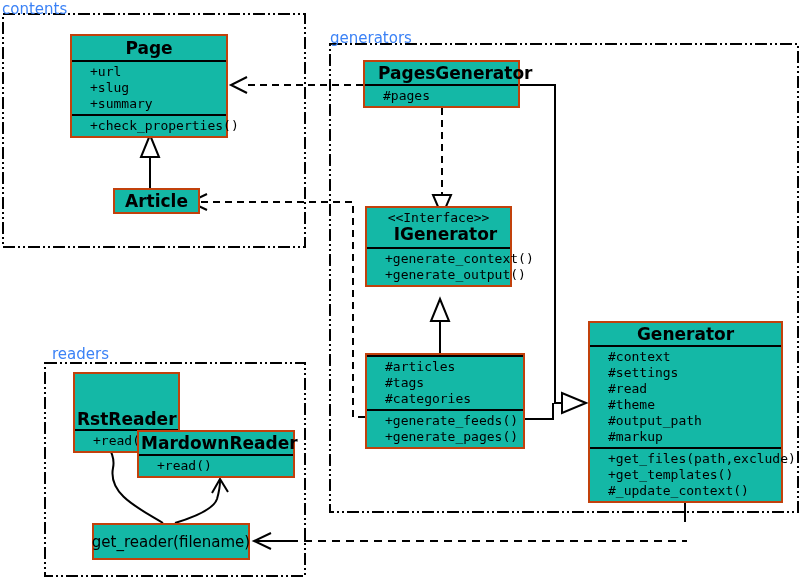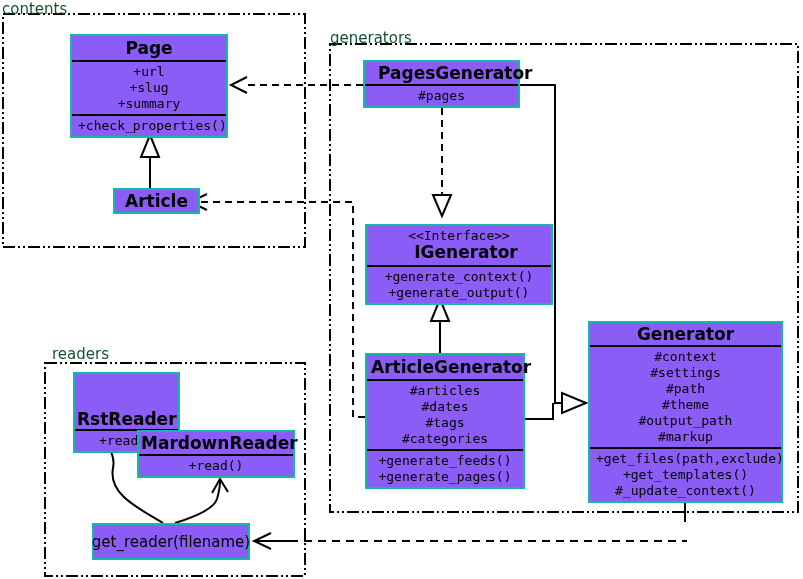--- a/index.html
+++ b/index.html
@@ -1,28 +1,28 @@
 <!DOCTYPE html>
 <html><head>
 <meta charset="utf-8">
 <style>
   html,body{margin:0;padding:0;background:#fff;}
   #canvas{position:relative;width:803px;height:579px;background:#fff;overflow:hidden;
           font-family:"DejaVu Sans",sans-serif;color:#000;}
   #wires{position:absolute;left:0;top:0;z-index:0;}
-  .plabel{position:absolute;z-index:2;font:15px "DejaVu Sans",sans-serif;color:#14532d;text-align:center;}
-  .cls{position:absolute;z-index:1;background:#8b5cf6;border:2px solid #14b8a6;box-sizing:border-box;}
+  .plabel{position:absolute;z-index:2;font:15px "DejaVu Sans",sans-serif;color:#3b82f6;text-align:center;}
+  .cls{position:absolute;z-index:1;background:#14b8a6;border:2px solid #c2410c;box-sizing:border-box;}
   .ttl{font-family:"DejaVu Sans",sans-serif;font-weight:bold;font-size:17px;line-height:20px;
        text-align:center;padding:2px 4px;white-space:nowrap;}
   .hdr{padding:2px 0 3px 0;}
   .stereo{font:13px "DejaVu Sans Mono",monospace;line-height:15px;text-align:center;white-space:nowrap;}
   .ttl2{font-family:"DejaVu Sans",sans-serif;font-weight:bold;font-size:17px;line-height:19px;
         text-align:center;white-space:nowrap;margin-left:14px;}
   .sec{border-top:2px solid #000;padding:2px 0;}
-  .mem{font:13px "DejaVu Sans Mono",monospace;line-height:16px;padding:0 6px;white-space:pre;text-align:center;}
+  .mem{font:13px "DejaVu Sans Mono",monospace;line-height:16px;padding:0 18px;white-space:pre;}
   .fnbox{display:flex;align-items:center;justify-content:center;
          font:15px "DejaVu Sans",sans-serif;}
 </style>
 </head>
 <body>
 
 <div id="canvas">
 
   <svg id="wires" width="803" height="579" viewBox="0 0 803 579">
 
@@ -81,51 +81,49 @@
     <div class="ttl" style="padding:1px 2px;">Article</div>
   </div>
 
   <div class="cls" style="left:363px;top:60px;width:157px;">
     <div class="ttl" style="padding:1px 13px;">PagesGenerator</div>
     <div class="sec">
       <div class="mem">#pages</div>
     </div>
   </div>
 
-  <div class="cls" style="left:365px;top:224px;width:188px;">
+  <div class="cls" style="left:365px;top:206px;width:147px;">
     <div class="hdr">
       <div class="stereo">&lt;&lt;Interface&gt;&gt;</div>
       <div class="ttl2">IGenerator</div>
     </div>
     <div class="sec">
       <div class="mem">+generate_context()</div>
       <div class="mem">+generate_output()</div>
     </div>
   </div>
 
   <div class="cls" style="left:365px;top:353px;width:160px;">
-    <div class="ttl">ArticleGenerator</div>
     <div class="sec">
       <div class="mem">#articles</div>
-      <div class="mem">#dates</div>
       <div class="mem">#tags</div>
       <div class="mem">#categories</div>
     </div>
     <div class="sec">
       <div class="mem">+generate_feeds()</div>
       <div class="mem">+generate_pages()</div>
     </div>
   </div>
 
   <div class="cls" style="left:588px;top:321px;width:195px;">
     <div class="ttl" style="padding:1px 4px;">Generator</div>
     <div class="sec">
       <div class="mem">#context</div>
       <div class="mem">#settings</div>
-      <div class="mem">#path</div>
+      <div class="mem">#read</div>
       <div class="mem">#theme</div>
       <div class="mem">#output_path</div>
       <div class="mem">#markup</div>
     </div>
     <div class="sec">
       <div class="mem">+get_files(path,exclude)</div>
       <div class="mem">+get_templates()</div>
       <div class="mem">#_update_context()</div>
     </div>
   </div>

